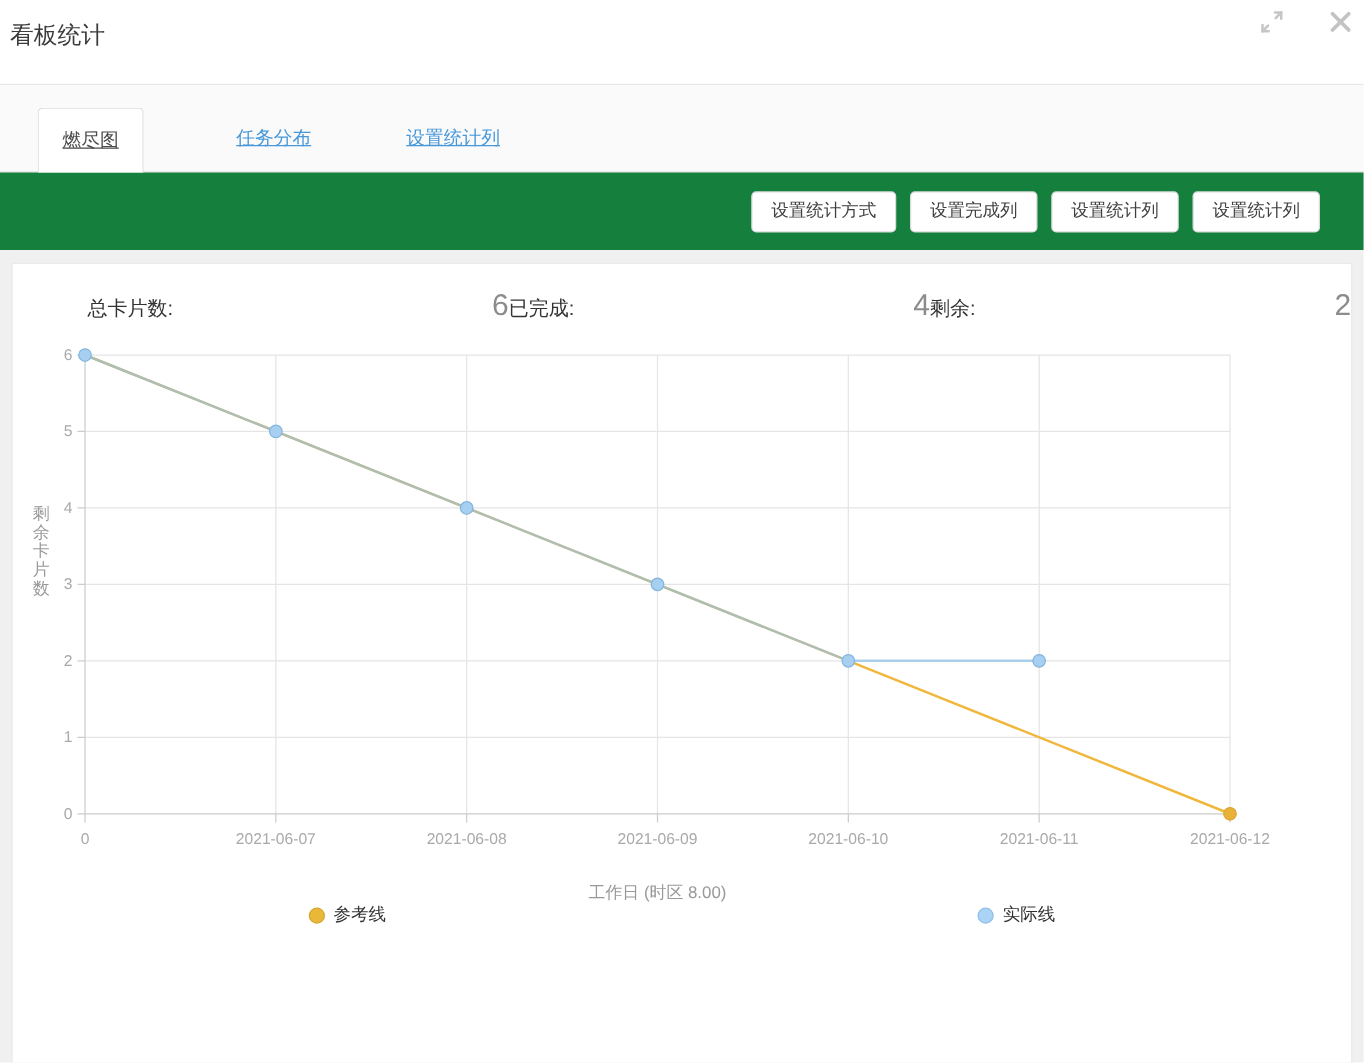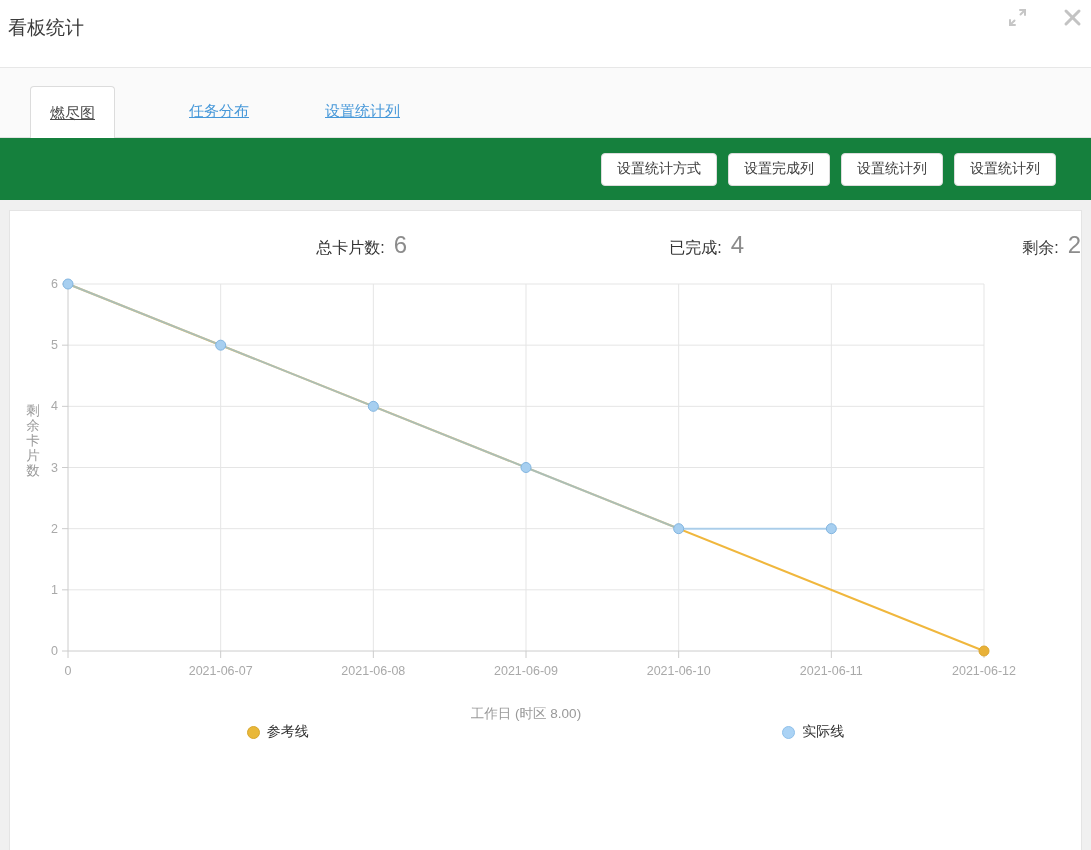--- a/index.html
+++ b/index.html
@@ -26,21 +26,21 @@
     align-items:center; gap:11px; padding-right:35px; }
   .btn { height:33px; padding:0 15px; background:#fff; border:1px solid #dcdcdc;
     border-radius:4px; font-size:14px; color:#404040; cursor:pointer;
     font-family:inherit; }
 
   
   .dialog-body { height:661px; background:#f0f0f0; padding:10px 9px 8px; }
   .card { height:100%; background:#fff; border:1px solid #e4e4e4; }
 
   .stats-row { display:flex; padding:20px 0 0 60px; }
-  .stat { flex:1; display:flex; justify-content:flex-end; align-items:baseline; gap:9px; }
+  .stat { flex:1; display:flex; justify-content:space-between; align-items:baseline; gap:9px; }
   .stat-label { font-size:16px; color:#333; }
   .stat-value { font-size:24px; color:#8c8c8c; }
 
   .chart-wrap { margin-top:4px; }
   svg.chart { display:block; width:1071px; height:460px; }
 
   .legend-row { display:flex; justify-content:space-around; }
   .legend-item { display:flex; align-items:center; gap:7px; font-size:14px; color:#333; cursor:pointer; }
   .legend-swatch { width:13px; height:13px; border-radius:50%; border:1px solid transparent; }
 </style>

